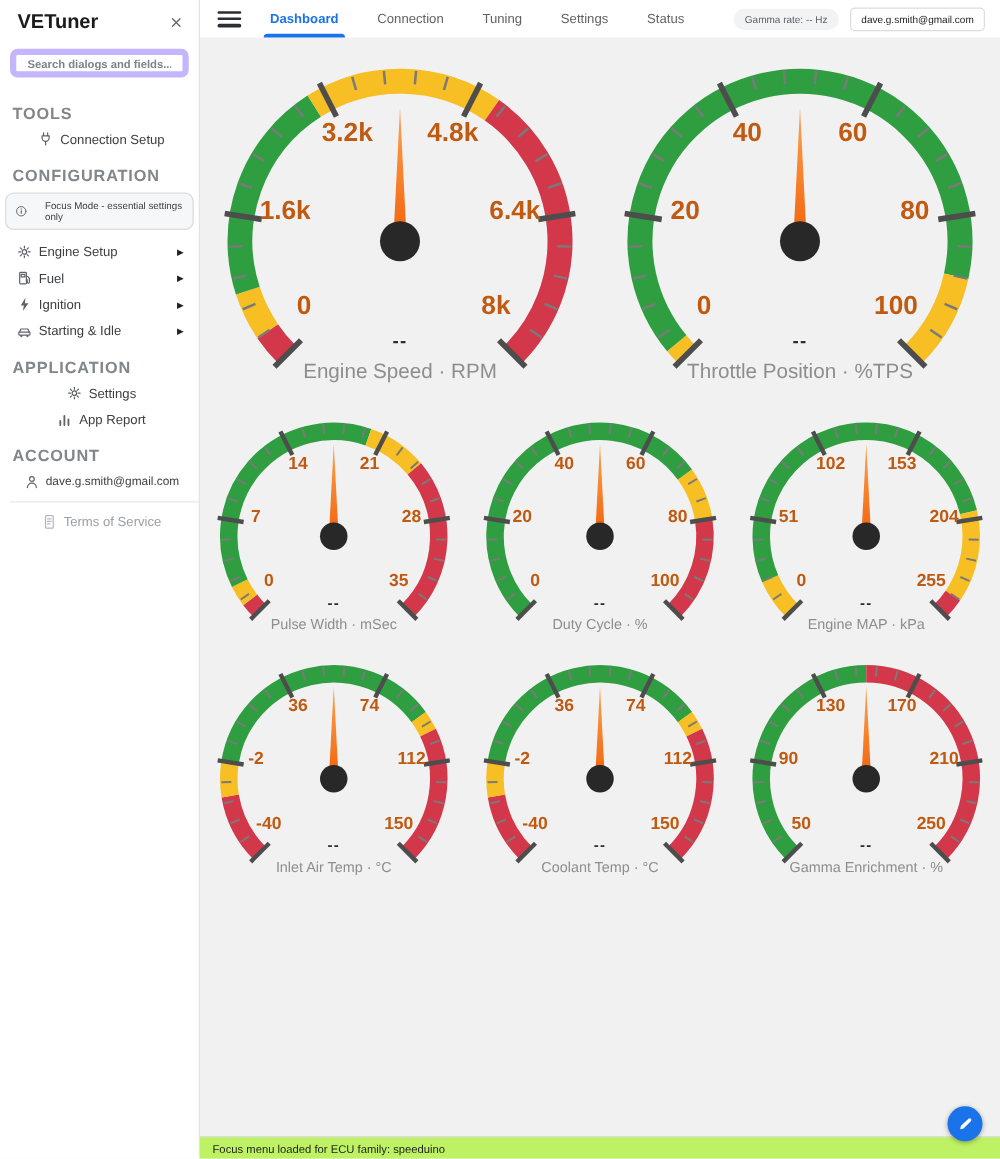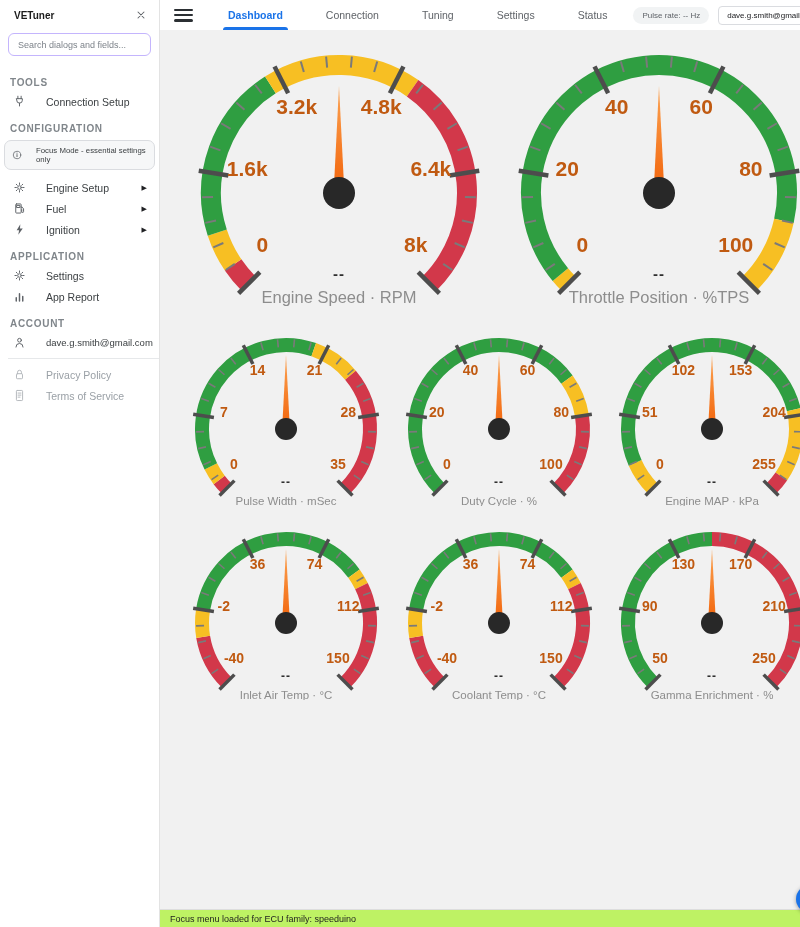--- a/index.html
+++ b/index.html
@@ -4,47 +4,47 @@
 <style>
   * { box-sizing: border-box; margin: 0; padding: 0; }
   html,body { width:800px; height:927px; overflow:hidden; }
   body { font-family:"Liberation Sans","DejaVu Sans",sans-serif; background:#fff; color:#202124; }
 
   .app { display:flex; width:800px; height:927px; }
 
   
   .sidebar { width:160px; flex:0 0 160px; background:#fff; border-right:1px solid #e3e3e3; height:100%; }
   .sb-header { display:flex; align-items:center; justify-content:space-between; padding:9px 12px 8px 14px; }
-  .sb-title { font-size:10px; font-weight:bold; color:#1b1b1b; }
+  .sb-title { font-size:16px; font-weight:bold; color:#1b1b1b; }
   .sb-close { color:#5f6368; cursor:pointer; display:flex; }
   .sb-close svg { width:12px; height:12px; }
   .sb-search { padding:4px 8px 10px 8px; }
-  .sb-search input { width:100%; height:23px; border:1px solid #c4b5fd; border-radius:6px; padding:0 9px; font-size:9px; color:#202124; outline:none; background:#fff; font-family:inherit; }
+  .sb-search input { width:100%; height:23px; border:5px solid #c4b5fd; border-radius:6px; padding:0 9px; font-size:9px; color:#202124; outline:none; background:#fff; font-family:inherit;font-weight:bold; }
   .sb-search input::placeholder { color:#7d838a; }
-  .sec-header { font-size:10px; font-weight:bold; letter-spacing:.7px; color:#80868b; padding:6px 10px 3px 10px; margin-top:5px; }
-  .sb-item { display:flex; align-items:center; gap:20px; padding:4px 10px 4px 13px; font-size:10.5px; color:#3c4043; cursor:pointer; }
+  .sec-header { font-size:13px; font-weight:bold; letter-spacing:.7px; color:#80868b; padding:6px 10px 3px 10px; margin-top:5px; }
+  .sb-item { display:flex; align-items:center; gap:5px; padding:4px 10px 4px 13px; font-size:10.5px; color:#3c4043; cursor:pointer;justify-content:center; }
   .sb-item .icon { color:#5f6368; flex:0 0 13px; }
   .icon svg { width:13px; height:13px; display:block; }
   .sb-item .lbl { white-space:nowrap; }
   .sb-item .arrow { margin-left:auto; font-size:7px; color:#202124; padding-right:2px; }
   .sb-item.muted { color:#9aa0a6; }
   .sb-item.muted .icon { color:#b4b8bc; }
   .sb-item.email .lbl { font-size:9.5px; }
   .sb-divider { height:1px; background:#e6e8ea; margin:5px 0 5px 8px; }
   .notice { display:flex; align-items:center; gap:14px; margin:3px 4px 7px 4px; padding:5px 7px; border:1px solid #dadce0; background:#f6f7f8; border-radius:7px; font-size:7.8px; color:#3c4043; cursor:pointer; }
   .notice .icon { color:#5f6368; flex:0 0 10px; }
   .notice .icon svg { width:10px; height:10px; }
 
   
   .main { flex:1; display:flex; flex-direction:column; position:relative; height:100%; background:#f1f1f1; }
   .topbar { height:30px; flex:0 0 30px; background:#fff; display:flex; align-items:center; padding:0 12px; }
   .hamburger { width:19px; height:13px; display:flex; flex-direction:column; justify-content:space-between; margin:0 0 0 2px; cursor:pointer; }
   .hamburger span { height:2.2px; background:#2b2f33; border-radius:2px; }
   .tabs { display:flex; height:100%; margin-left:18px; }
-  .tab { position:relative; display:flex; align-items:center; padding:0 5px; margin-right:21px; font-size:10.5px; color:#5f6368; cursor:pointer;margin-left:12px; }
+  .tab { position:relative; display:flex; align-items:center; padding:0 5px; margin-right:21px; font-size:10.5px; color:#5f6368; cursor:pointer; }
   .tab.active { color:#1a73e8; font-weight:bold; }
   .tab.active::after { content:""; position:absolute; left:0; right:0; bottom:0; height:3px; background:#1a73e8; border-radius:3px 3px 0 0; }
   .topbar-right { margin-left:auto; display:flex; align-items:center; gap:9px; }
   .pill { background:#f1f3f4; border-radius:9px; font-size:8px; color:#5f6368; padding:4px 9px; white-space:nowrap; }
   .email-field { background:#fff; border:1px solid #dadce0; border-radius:4px; font-size:8px; color:#202124; padding:4px 8px; white-space:nowrap; cursor:text; }
 
   .content { flex:1; overflow:hidden; }
   .g-row { display:flex; justify-content:center; }
   .g-row.r1 { margin-top:17px; }
   .g-row.r2 { margin-top:19px; }
@@ -124,20 +124,32 @@
           </div>
           <div class="sb-item">
             <span class="icon">
               <svg viewBox="0 0 16 16" fill="none" stroke="currentColor" stroke-width="1.2" stroke-linecap="round" stroke-linejoin="round">
                 <path d="M9 1.5L4.5 9h3L6.5 14.5 12 6.8H8.6z" fill="currentColor" stroke="none"></path>
               </svg>
             </span>
             <span class="lbl">Ignition</span>
             <span class="arrow">▶</span>
           </div>
+          <div class="sb-item">
+            <span class="icon">
+              <svg viewBox="0 0 16 16" fill="none" stroke="currentColor" stroke-width="1.2" stroke-linecap="round" stroke-linejoin="round">
+                <path d="M3.3 9.4l1.2-3h7l1.2 3"></path>
+                <rect x="2.5" y="9.4" width="11" height="3" rx="0.8"></rect>
+                <circle cx="5" cy="13.3" r="1.1" fill="currentColor" stroke="none"></circle>
+                <circle cx="11" cy="13.3" r="1.1" fill="currentColor" stroke="none"></circle>
+              </svg>
+            </span>
+            <span class="lbl">Starting &amp; Idle</span>
+            <span class="arrow">▶</span>
+          </div>
         </div>
         <div class="section">
           <div class="sec-header">APPLICATION</div>
           <div class="sb-item">
             <span class="icon">
               <svg viewBox="0 0 16 16" fill="none" stroke="currentColor" stroke-width="1.2" stroke-linecap="round" stroke-linejoin="round">
                 <circle cx="8" cy="8" r="2.2"></circle>
                 <path d="M8 2.4v1.8M8 11.8v1.8M2.4 8h1.8M11.8 8h1.8M4 4l1.3 1.3M10.7 10.7L12 12M12 4l-1.3 1.3M5.3 10.7L4 12"></path>
               </svg>
             </span>
@@ -157,29 +169,20 @@
           <div class="sb-item email">
             <span class="icon">
               <svg viewBox="0 0 16 16" fill="none" stroke="currentColor" stroke-width="1.2" stroke-linecap="round" stroke-linejoin="round">
                 <circle cx="8" cy="5.2" r="2.3"></circle>
                 <path d="M3.6 13.6a4.4 4.4 0 0 1 8.8 0"></path>
               </svg>
             </span>
             <span class="lbl">dave.g.smith@gmail.com</span>
           </div>
           <div class="sb-divider"></div>
-          <div class="sb-item muted">
-            <span class="icon">
-              <svg viewBox="0 0 16 16" fill="none" stroke="currentColor" stroke-width="1.2" stroke-linecap="round" stroke-linejoin="round">
-                <rect x="4.3" y="7" width="7.4" height="6.2" rx="1"></rect>
-                <path d="M5.6 7V5.2a2.4 2.4 0 0 1 4.8 0V7"></path>
-              </svg>
-            </span>
-            <span class="lbl">Privacy Policy</span>
-          </div>
           <div class="sb-item muted">
             <span class="icon">
               <svg viewBox="0 0 16 16" fill="none" stroke="currentColor" stroke-width="1.2" stroke-linecap="round" stroke-linejoin="round">
                 <rect x="4.2" y="1.8" width="7.6" height="12.4" rx="1"></rect>
                 <path d="M6.2 5h3.6M6.2 7.5h3.6M6.2 10h2.4"></path>
               </svg>
             </span>
             <span class="lbl">Terms of Service</span>
           </div>
         </div>
@@ -204,21 +207,21 @@
             <span>Tuning</span>
           </div>
           <div class="tab">
             <span>Settings</span>
           </div>
           <div class="tab">
             <span>Status</span>
           </div>
         </nav>
       <div class="topbar-right">
-        <span class="pill">Pulse rate: -- Hz</span>
+        <span class="pill">Gamma rate: -- Hz</span>
         <span class="email-field">dave.g.smith@gmail.com</span>
       </div>
     </header>
 
     <div class="content">
       <div id="gauge-area">
           <div class="g-row r1">
             <div class="g-cell-lg">
               <div class="gauge">
                 <svg viewBox="-152 -146 304 264" width="304" height="264">

